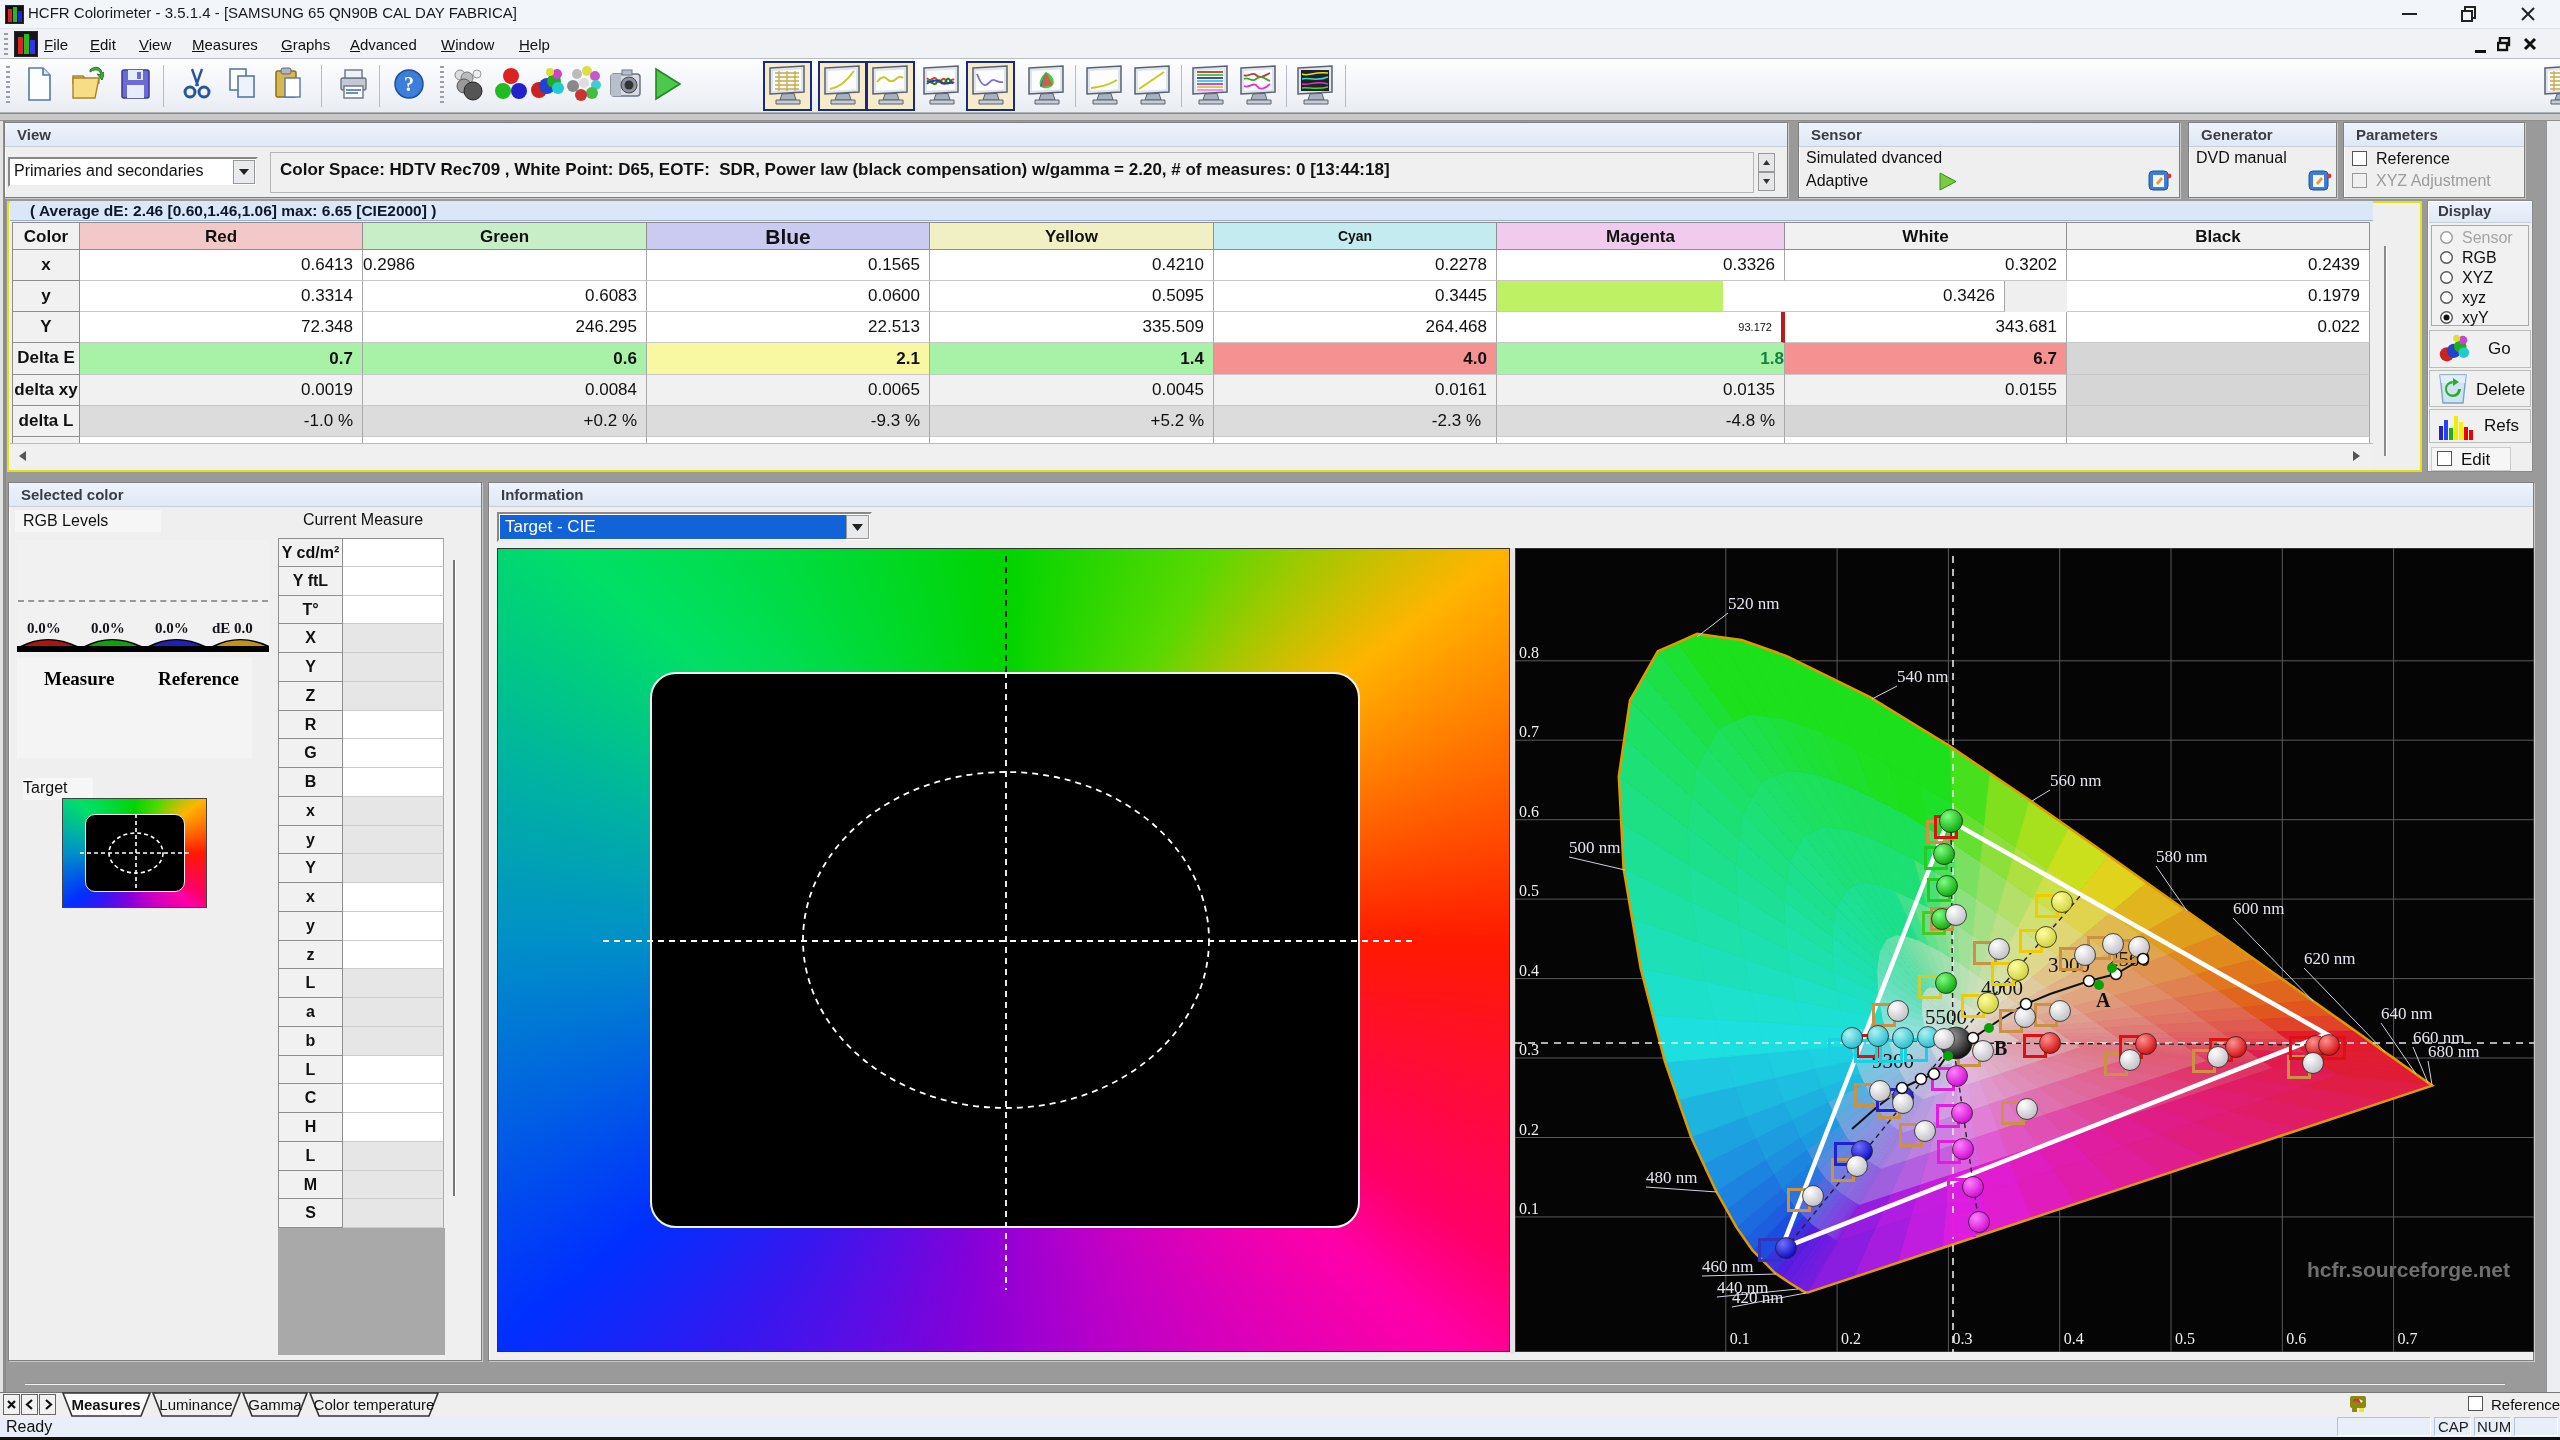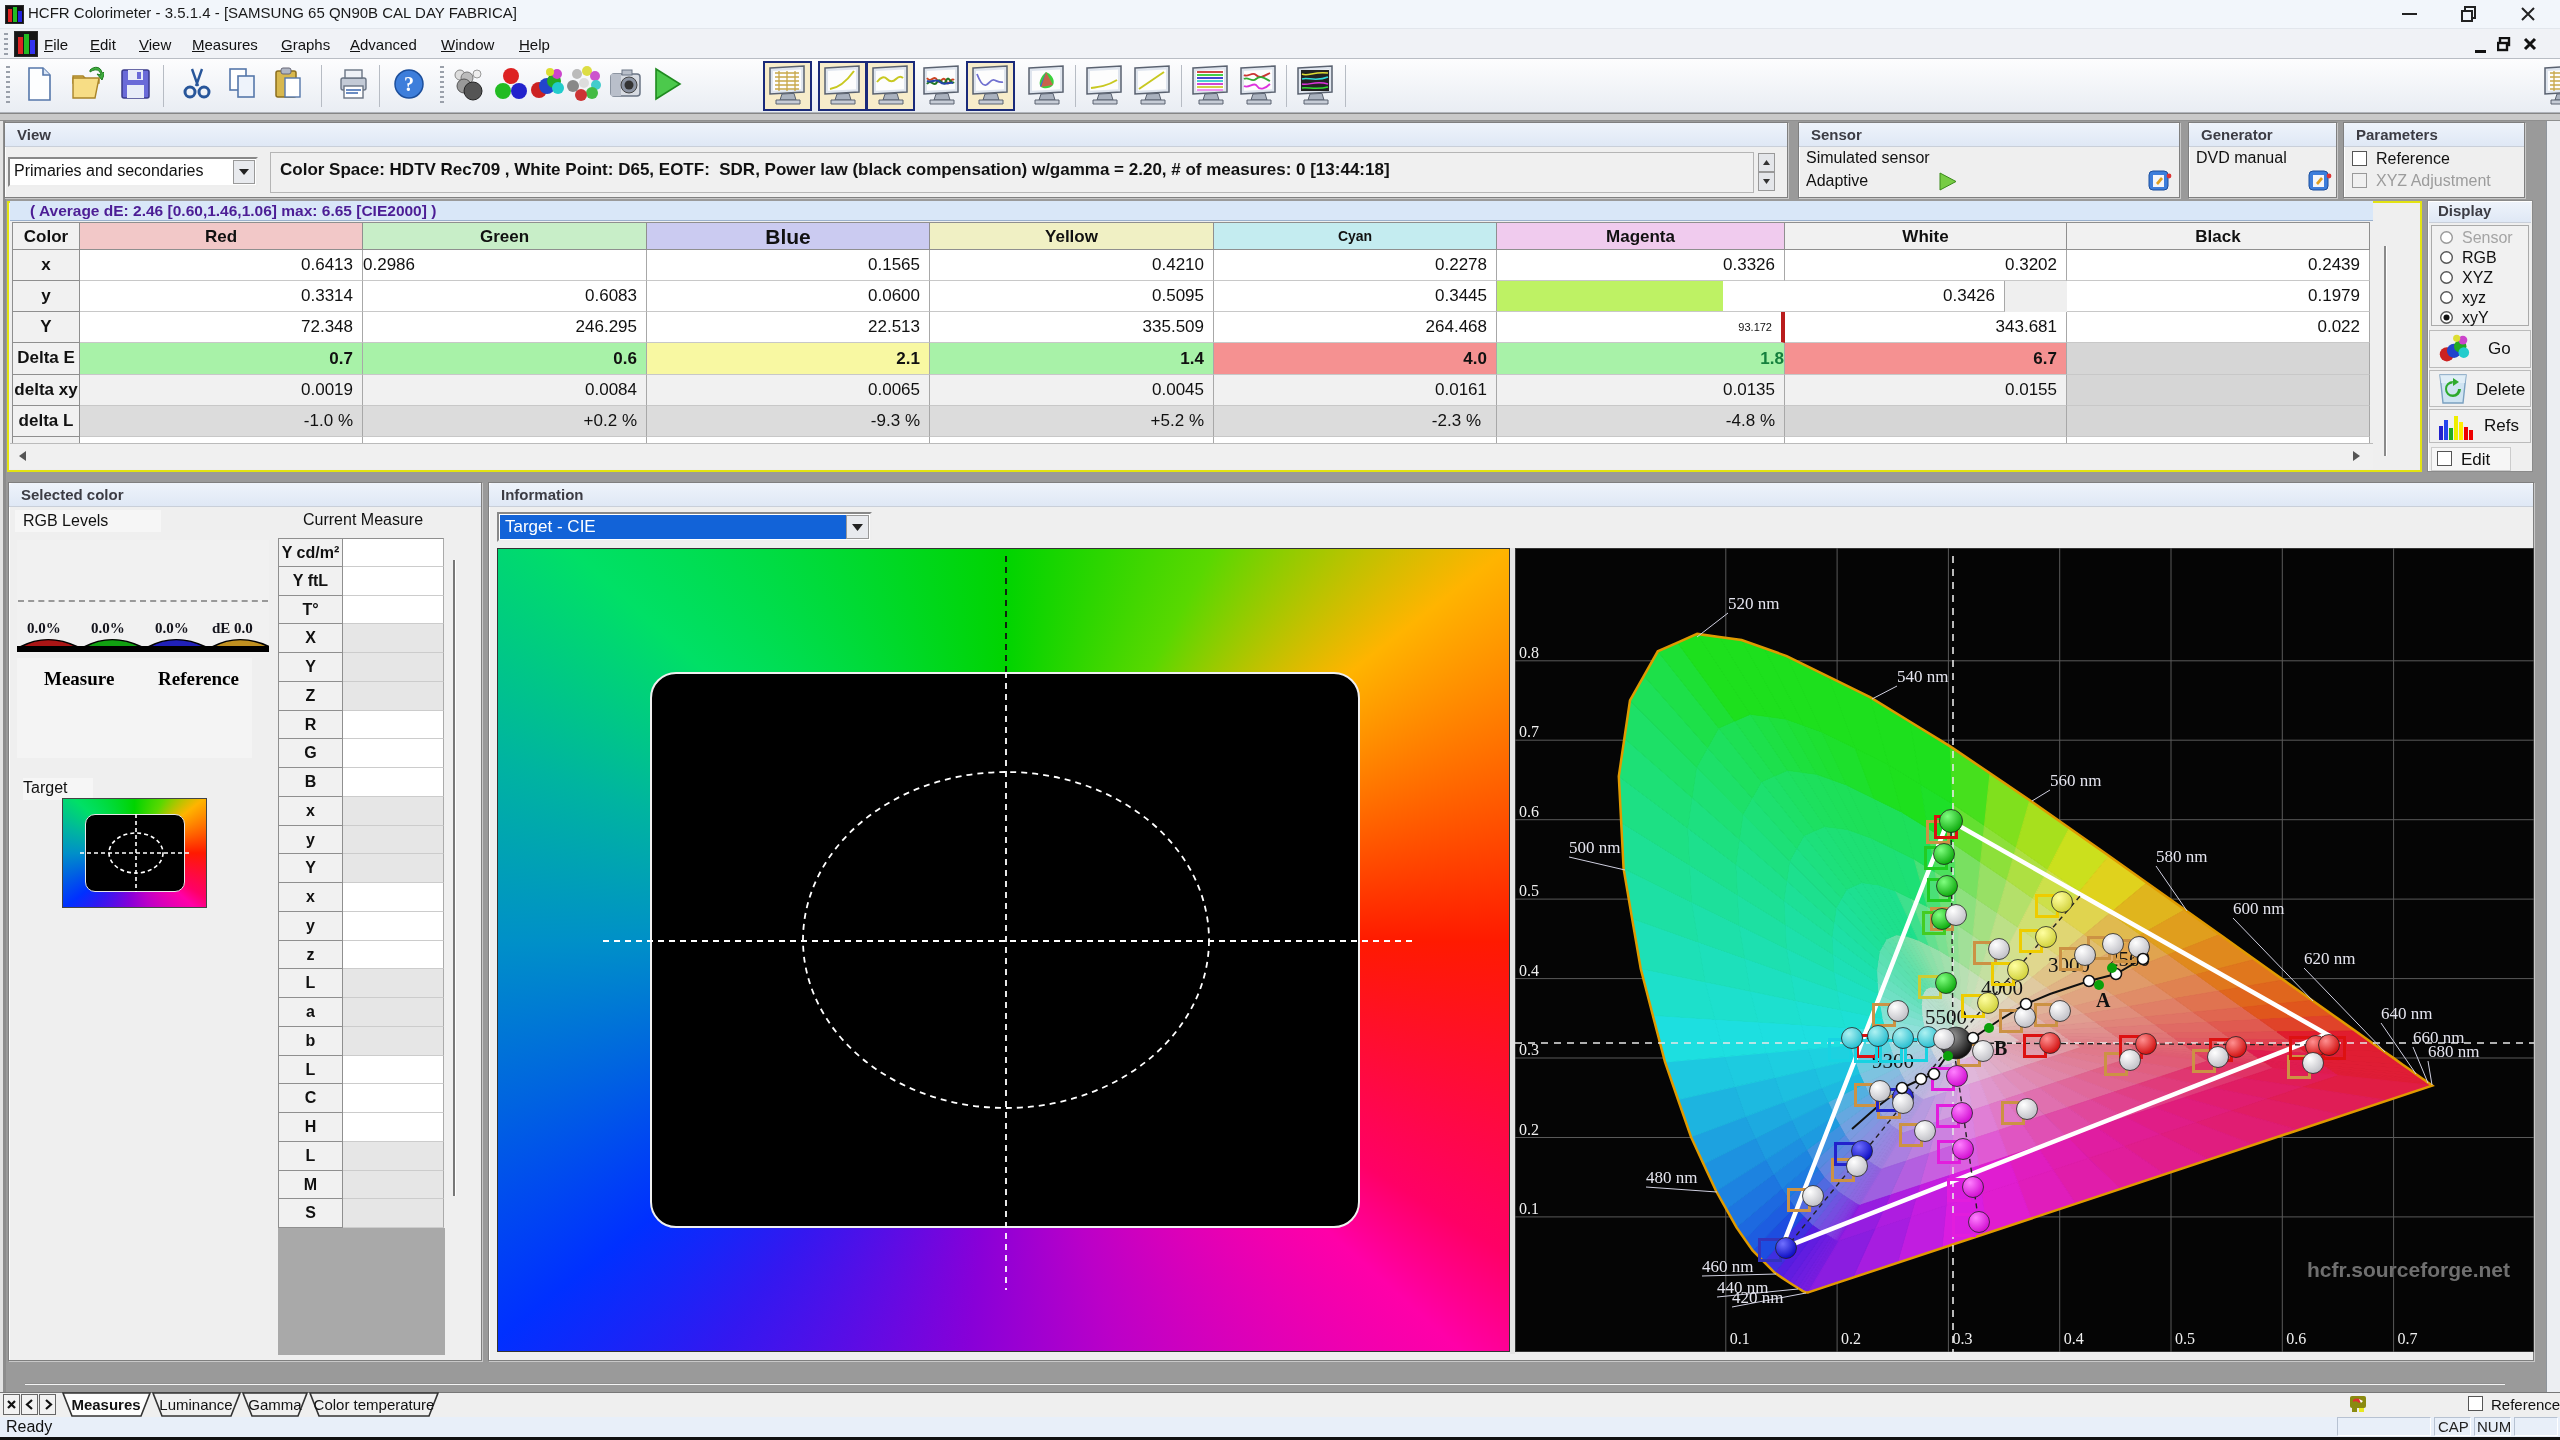--- a/index.html
+++ b/index.html
@@ -275,21 +275,21 @@
 <svg class="abs" style="left:1762px;top:159px" width="9" height="7">
     <path d="M4.5 1L8 6H1z" fill="#333"></path>
   </svg>
 <svg class="abs" style="left:1762px;top:178px" width="9" height="7">
     <path d="M4.5 6L1 1h7z" fill="#333"></path>
   </svg>
 <div class="panel" style="left:1798px;top:122px;width:382px;height:76px"></div>
 <div class="phead" style="left:1799px;top:123px;width:380px">
     <span>Sensor</span>
   </div>
-<div class="abs" style="left:1806px;top:149px;font-size:16px;color:#111">Simulated sensor</div>
+<div class="abs" style="left:1806px;top:149px;font-size:16px;color:#111">Simulated dvanced</div>
 <div class="abs" style="left:1806px;top:172px;font-size:16px;color:#111">Adaptive</div>
 <svg class="abs" style="left:1938px;top:172px" width="20" height="19">
     <path d="M2 1L18 9.5L2 18z" fill="#77cc44" stroke="#3a8a1a"></path>
   </svg>
 <svg class="abs" style="left:2148px;top:170px" width="25" height="23">
     <rect x="1" y="1" width="19" height="19" rx="4" fill="#3d7edb" stroke="#1c4f9c"></rect>
     <rect x="5" y="5" width="11" height="12" fill="#f4f6fa"></rect>
     <path d="M8 13l5-6 2 2-5 6z" fill="#e0a020"></path>
     <circle cx="21" cy="6" r="2.4" fill="#d33"></circle>
   </svg>
@@ -307,21 +307,21 @@
 <div class="panel" style="left:2343px;top:122px;width:182px;height:76px"></div>
 <div class="phead" style="left:2344px;top:123px;width:180px">
     <span>Parameters</span>
   </div>
 <div class="abs" style="left:2352px;top:151px;width:15px;height:15px;background:#fff;border:1px solid #555"></div>
 <div class="abs" style="left:2376px;top:150px;font-size:16px;color:#111">Reference</div>
 <div class="abs" style="left:2352px;top:173px;width:15px;height:15px;background:#f0f0f0;border:1px solid #999"></div>
 <div class="abs" style="left:2376px;top:172px;font-size:16px;color:#9c9c9c">XYZ Adjustment</div>
 <div class="abs" style="left:7px;top:201px;width:2415px;height:271px;border:2.5px solid #e3e312;background:#efefef"></div>
 <div class="abs" style="left:10px;top:201px;width:2363px;height:20px;background:#d9e7f8;border-bottom:1px solid #9ab0cc"></div>
-<div class="abs" style="left:30px;top:202px;font-size:15.5px;font-weight:bold;color:#4c1d95">( Average dE: 2.46 [0.60,1.46,1.06] max: 6.65 [CIE2000] )</div>
+<div class="abs" style="left:30px;top:202px;font-size:15.5px;font-weight:bold;color:#0f172a">( Average dE: 2.46 [0.60,1.46,1.06] max: 6.65 [CIE2000] )</div>
 <div class="abs" style="left:12px;top:222px;width:68px;height:28px;background:#f1f1f1;border:1px solid #8f8f8f;border-left:1px solid #8f8f8f;font-size:17px;font-weight:bold;color:#111;text-align:center;line-height:27px">Color</div>
 <div class="abs" style="left:80px;top:222px;width:283px;height:28px;background:#f2c8c8;border:1px solid #8f8f8f;border-left:none;font-size:17px;font-weight:bold;color:#111;text-align:center;line-height:27px">Red</div>
 <div class="abs" style="left:363px;top:222px;width:284px;height:28px;background:#c8eec8;border:1px solid #8f8f8f;border-left:none;font-size:17px;font-weight:bold;color:#111;text-align:center;line-height:27px">Green</div>
 <div class="abs" style="left:647px;top:222px;width:283px;height:28px;background:#cbcbf1;border:1px solid #8f8f8f;border-left:none;font-size:21px;font-weight:bold;color:#111;text-align:center;line-height:27px">Blue</div>
 <div class="abs" style="left:930px;top:222px;width:284px;height:28px;background:#f0f0c4;border:1px solid #8f8f8f;border-left:none;font-size:17px;font-weight:bold;color:#111;text-align:center;line-height:27px">Yellow</div>
 <div class="abs" style="left:1214px;top:222px;width:283px;height:28px;background:#c4ecf0;border:1px solid #8f8f8f;border-left:none;font-size:14px;font-weight:bold;color:#111;text-align:center;line-height:27px">Cyan</div>
 <div class="abs" style="left:1497px;top:222px;width:288px;height:28px;background:#f0cbee;border:1px solid #8f8f8f;border-left:none;font-size:17px;font-weight:bold;color:#111;text-align:center;line-height:27px">Magenta</div>
 <div class="abs" style="left:1785px;top:222px;width:282px;height:28px;background:#f1f1f1;border:1px solid #8f8f8f;border-left:none;font-size:17px;font-weight:bold;color:#111;text-align:center;line-height:27px">White</div>
 <div class="abs" style="left:2067px;top:222px;width:303px;height:28px;background:#f1f1f1;border:1px solid #8f8f8f;border-left:none;font-size:17px;font-weight:bold;color:#111;text-align:center;line-height:27px">Black</div>
 <div class="abs" style="left:12px;top:250px;width:68px;height:31px;background:#f1f1f1;border:1px solid #8f8f8f;border-top:none;font-size:17px;font-weight:bold;color:#111;text-align:center;line-height:29px">x</div>

